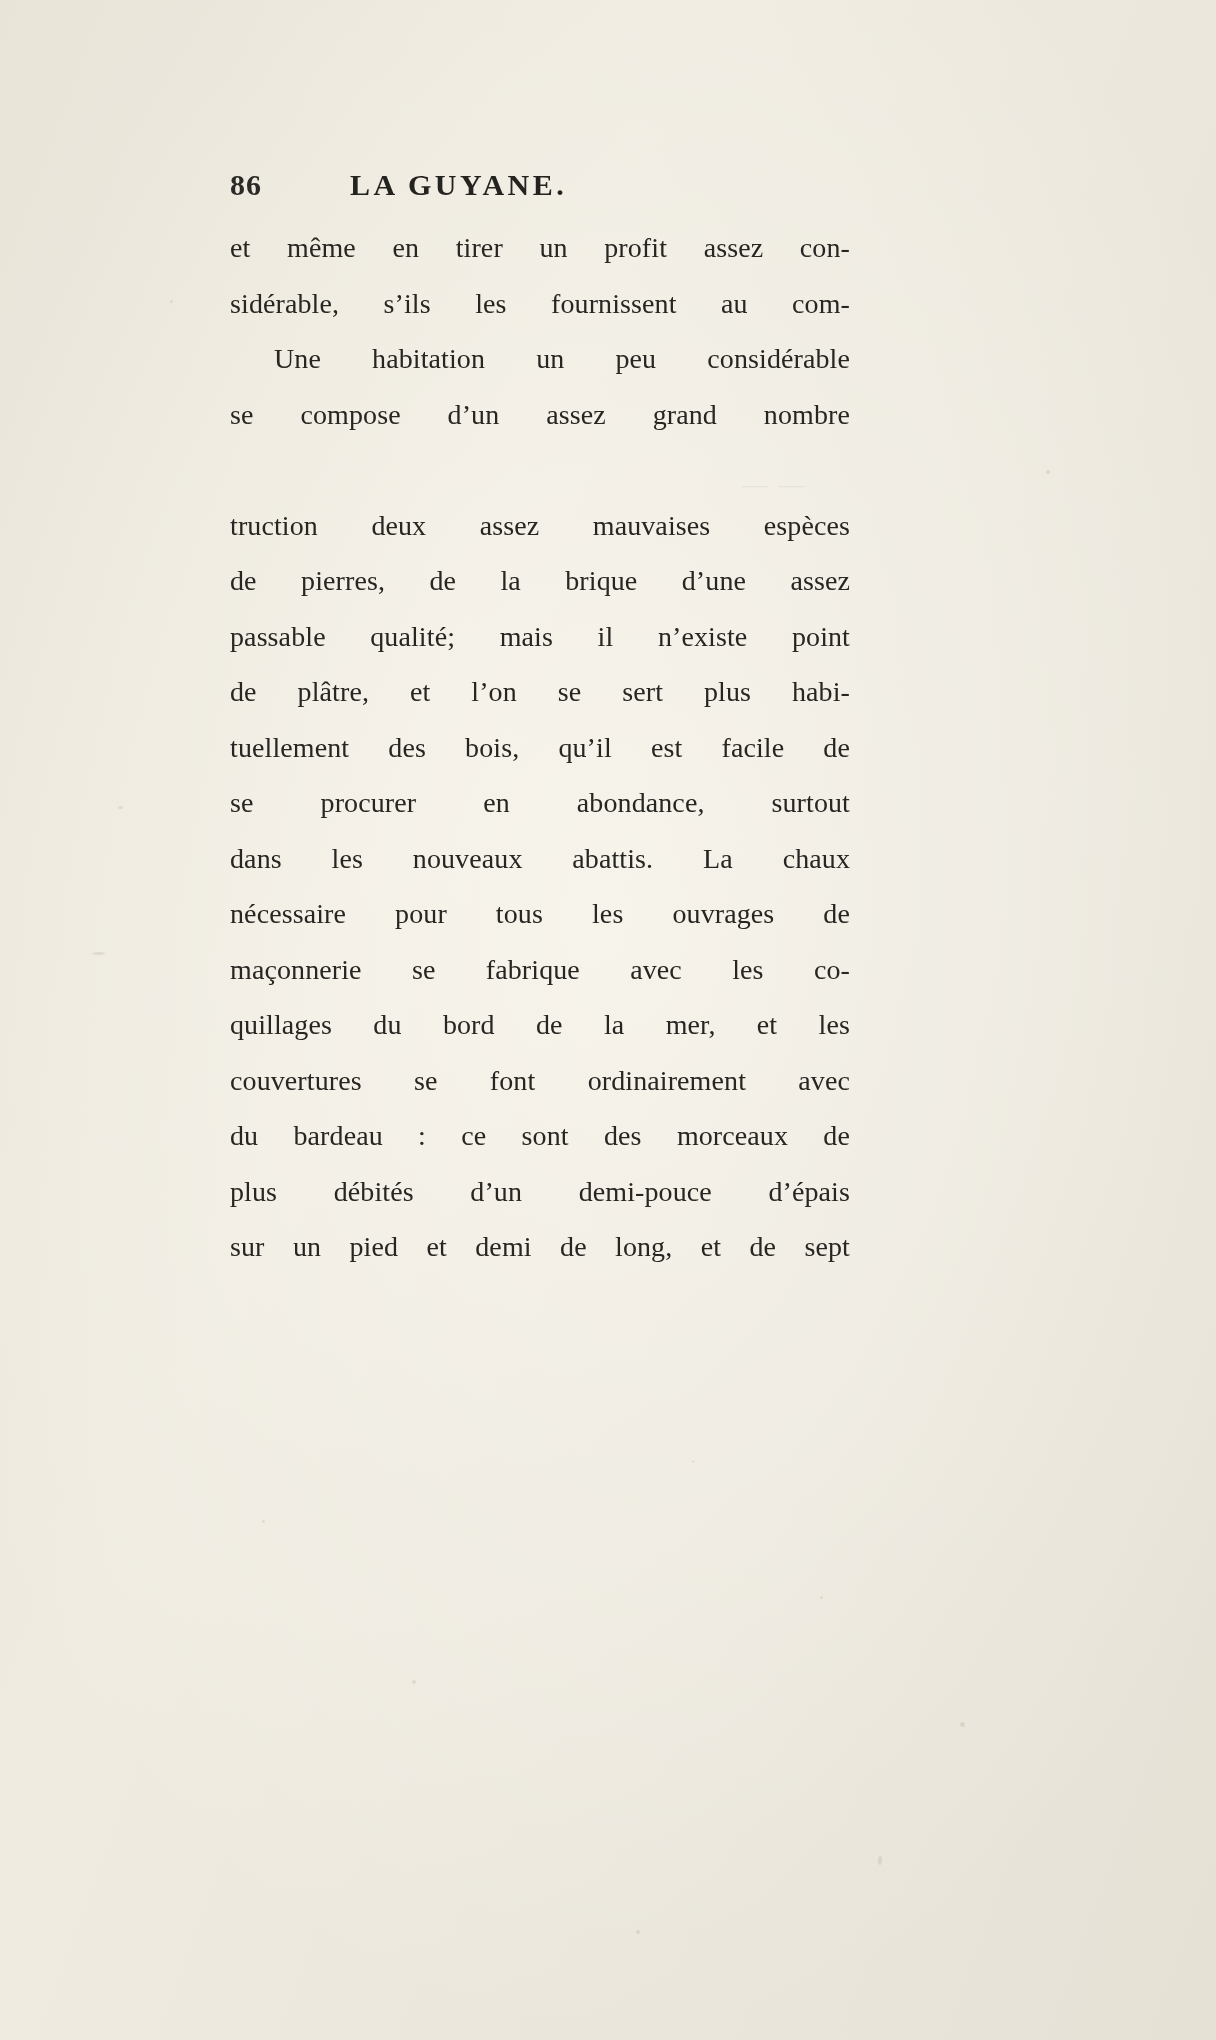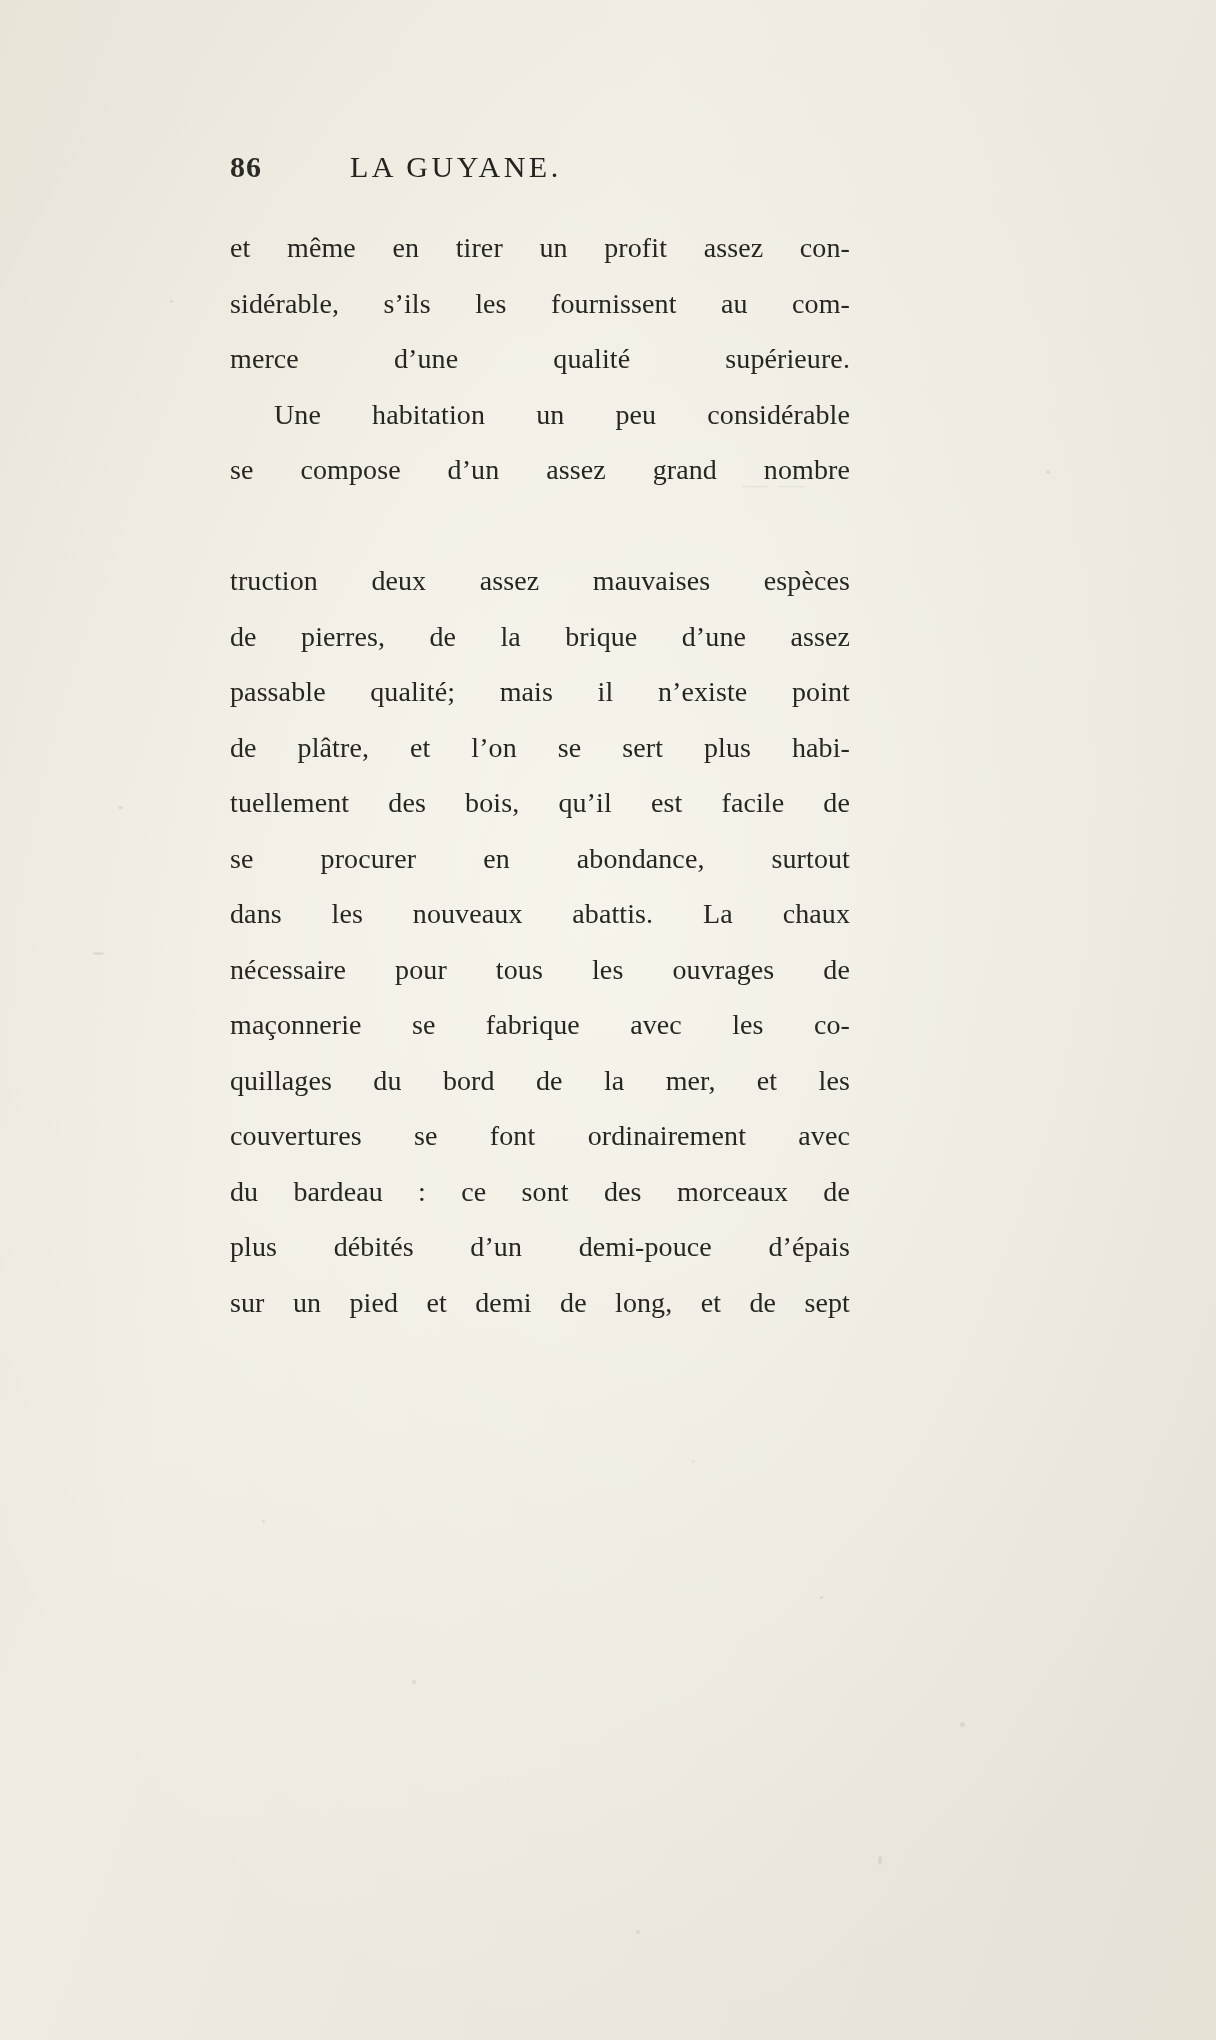--- a/index.html
+++ b/index.html
@@ -31,33 +31,33 @@
     pointer-events: none;
   }
   .text-block {
     position: absolute;
     left: 230px;
     top: 150px;
     width: 620px;
   }
   .header-line {
     display: flex;
-    align-items: flex-start;
+    align-items: center;
     height: 70px;
   }
   .folio {
     font-size: 30px;
     font-weight: 700;
     letter-spacing: 1px;
     color: #2b2a26;
     width: 120px;
   }
   .running-head {
     font-size: 30px;
-    font-weight: 400;
+    font-weight: 700;
     letter-spacing: 3.5px;
     color: #24231f;
   }
   .body-text p {
     margin: 0;
     color: #272622;
     font-size: 28px;
     line-height: 55.5px;
     text-align: justify;
     text-align-last: justify;
@@ -103,21 +103,20 @@
     <div class="header-line">
       <div class="folio">86</div>
       <div class="running-head">LA GUYANE.</div>
     </div>
 
     <div class="body-text">
 
       <p>
         <span>et même en tirer un profit assez con-</span><br>
         <span>sidérable, s’ils les fournissent au com-</span><br>
-        <span class="line-free" style="display: inline;">merce d’une qualité supérieure.</span>
       </p>
 
       <p class="indent">
         <span>Une habitation un peu considérable</span><br>
         <span>se compose d’un assez grand nombre</span><br>
         <br>
         <span>truction deux assez mauvaises espèces</span><br>
         <span>de pierres, de la brique d’une assez</span><br>
         <span>passable qualité; mais il n’existe point</span><br>
         <span>de plâtre, et l’on se sert plus habi-</span><br>

